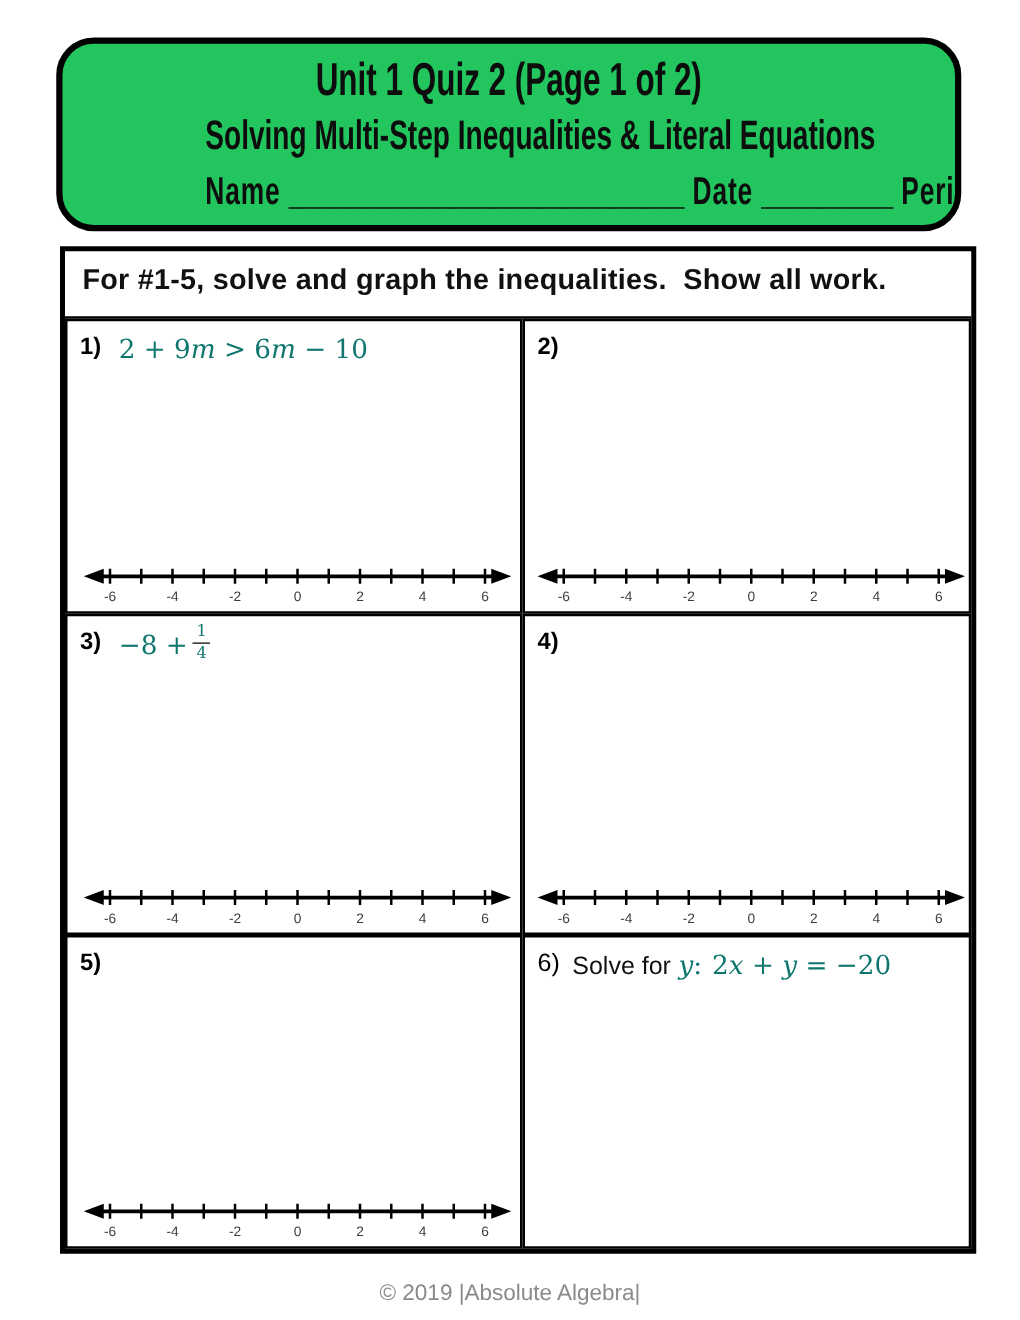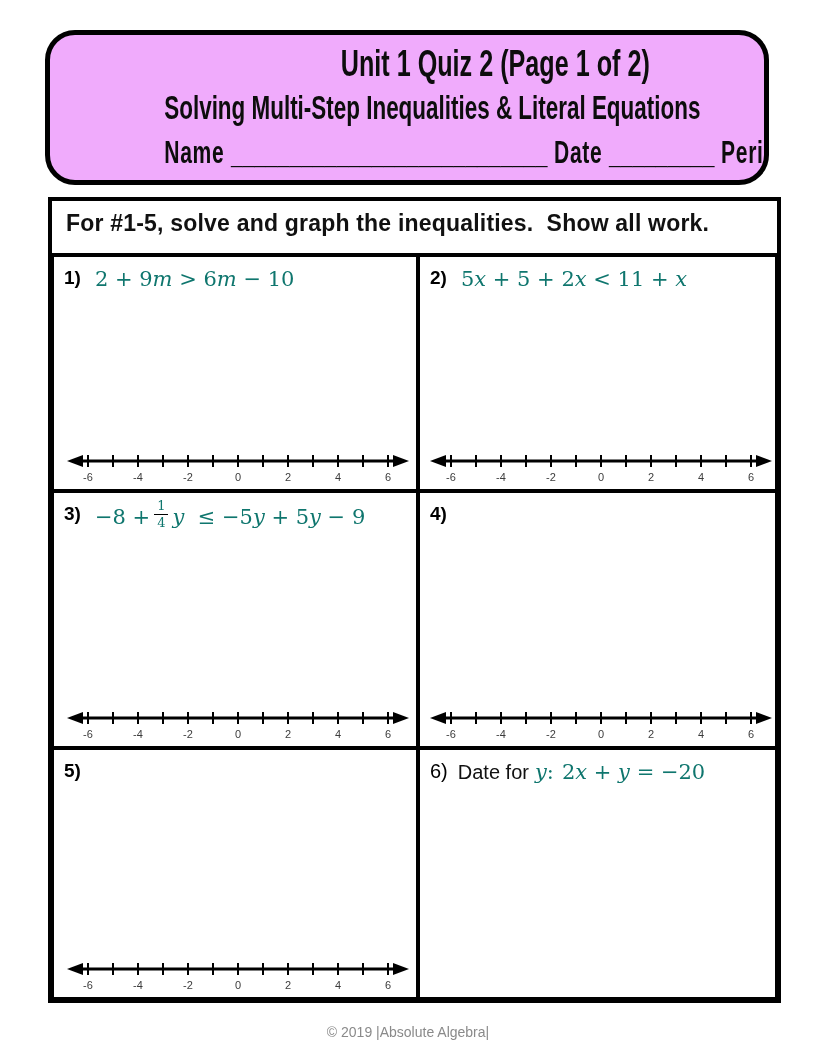--- a/index.html
+++ b/index.html
@@ -9,24 +9,24 @@
     font-family: "Liberation Sans", sans-serif;
     position: relative;
     overflow: hidden;
   }
 
   
   .header-box {
     position: absolute;
     left: 45px; top: 30px;
     width: 724px; height: 155px;
-    background: #f0abfc;
+    background: #22c55e;
     border: 5px solid #000;
     border-radius: 30px;
-    text-align: right;
+    text-align: center;
     padding-top: 7px;
     overflow: hidden;
   }
   .condensed {
     display: block;
     transform: scaleX(0.68);
     transform-origin: 50% 50%;
     white-space: pre;
     font-weight: bold;
     color: #0d0d0d;
@@ -109,21 +109,21 @@
 
   
   .numberline { align-self: center; height: 38px; margin-bottom: 2px; }
 
   
   .footer {
     position: absolute;
     left: 0; right: 0;
     top: 1024px;
     text-align: center;
-    font-size: 14px;
+    font-size: 18px;
     color: #8a8a8a;
   }
 </style>
 </head>
 <body>
 
 <div class="header-box">
   <span class="condensed title-line1">Unit 1 Quiz 2 (Page 1 of 2)</span>
   <span class="condensed title-line2">Solving Multi-Step Inequalities &amp; Literal Equations</span>
   <span class="condensed name-line"><span>Name</span> <span class="blank">___________________________</span> <span>Date</span> <span class="blank">_________</span> <span>Period</span> </span>
@@ -161,21 +161,20 @@
             <text x="274" y="34" text-anchor="middle" font-size="11" fill="#3c3c3c" font-family="Liberation Sans, sans-serif">4</text>
             <line x1="299" y1="8" x2="299" y2="20" stroke="#000" stroke-width="2"></line>
             <line x1="324" y1="8" x2="324" y2="20" stroke="#000" stroke-width="2"></line>
             <text x="324" y="34" text-anchor="middle" font-size="11" fill="#3c3c3c" font-family="Liberation Sans, sans-serif">6</text>
           </svg></div>
     </div>
 
     <div class="cell">
       <div class="prob-line">
         <span class="pnum">2)</span>
-        <span class="math">5<i>x</i> + 5 + 2<i>x</i> &lt; 11 + <i>x</i></span>
       </div>
       <div class="numberline"><svg width="348" height="38" xmlns="http://www.w3.org/2000/svg">
             <line x1="14" y1="14" x2="334" y2="14" stroke="#000" stroke-width="3"></line>
             <polygon points="3,14 19,8 19,20" fill="#000"></polygon>
             <polygon points="345,14 329,8 329,20" fill="#000"></polygon>
             <line x1="24" y1="8" x2="24" y2="20" stroke="#000" stroke-width="2"></line>
             <text x="24" y="34" text-anchor="middle" font-size="11" fill="#3c3c3c" font-family="Liberation Sans, sans-serif">-6</text>
             <line x1="49" y1="8" x2="49" y2="20" stroke="#000" stroke-width="2"></line>
             <line x1="74" y1="8" x2="74" y2="20" stroke="#000" stroke-width="2"></line>
             <text x="74" y="34" text-anchor="middle" font-size="11" fill="#3c3c3c" font-family="Liberation Sans, sans-serif">-4</text>
@@ -193,21 +192,21 @@
             <text x="274" y="34" text-anchor="middle" font-size="11" fill="#3c3c3c" font-family="Liberation Sans, sans-serif">4</text>
             <line x1="299" y1="8" x2="299" y2="20" stroke="#000" stroke-width="2"></line>
             <line x1="324" y1="8" x2="324" y2="20" stroke="#000" stroke-width="2"></line>
             <text x="324" y="34" text-anchor="middle" font-size="11" fill="#3c3c3c" font-family="Liberation Sans, sans-serif">6</text>
           </svg></div>
     </div>
 
     <div class="cell">
       <div class="prob-line">
         <span class="pnum">3)</span>
-        <span class="math"><span class="math">−8 +</span><span class="frac"><span class="fnum">1</span><span class="fden">4</span></span><span class="math"><i>y</i>  ≤ −5<i>y</i> + 5<i>y</i> − 9</span></span>
+        <span class="math"><span class="math">−8 +</span><span class="frac"><span class="fnum">1</span><span class="fden">4</span></span></span>
       </div>
       <div class="numberline"><svg width="348" height="38" xmlns="http://www.w3.org/2000/svg">
             <line x1="14" y1="14" x2="334" y2="14" stroke="#000" stroke-width="3"></line>
             <polygon points="3,14 19,8 19,20" fill="#000"></polygon>
             <polygon points="345,14 329,8 329,20" fill="#000"></polygon>
             <line x1="24" y1="8" x2="24" y2="20" stroke="#000" stroke-width="2"></line>
             <text x="24" y="34" text-anchor="middle" font-size="11" fill="#3c3c3c" font-family="Liberation Sans, sans-serif">-6</text>
             <line x1="49" y1="8" x2="49" y2="20" stroke="#000" stroke-width="2"></line>
             <line x1="74" y1="8" x2="74" y2="20" stroke="#000" stroke-width="2"></line>
             <text x="74" y="34" text-anchor="middle" font-size="11" fill="#3c3c3c" font-family="Liberation Sans, sans-serif">-4</text>
@@ -288,21 +287,21 @@
             <line x1="299" y1="8" x2="299" y2="20" stroke="#000" stroke-width="2"></line>
             <line x1="324" y1="8" x2="324" y2="20" stroke="#000" stroke-width="2"></line>
             <text x="324" y="34" text-anchor="middle" font-size="11" fill="#3c3c3c" font-family="Liberation Sans, sans-serif">6</text>
           </svg></div>
     </div>
 
     <div class="cell">
       <div class="prob-line">
         <span class="pnum-reg">6)</span>
         <span>
-          <span class="prompt">Date for</span><span class="math"><i>y</i>:</span><span class="math eq-gap">2<i>x</i> + <i>y</i> = −20</span>
+          <span class="prompt">Solve for</span><span class="math"><i>y</i>:</span><span class="math eq-gap">2<i>x</i> + <i>y</i> = −20</span>
         </span>
       </div>
     </div>
 
   </div>
 </div>
 
 <div class="footer">© 2019 |Absolute Algebra|</div>
 
 </body></html>

